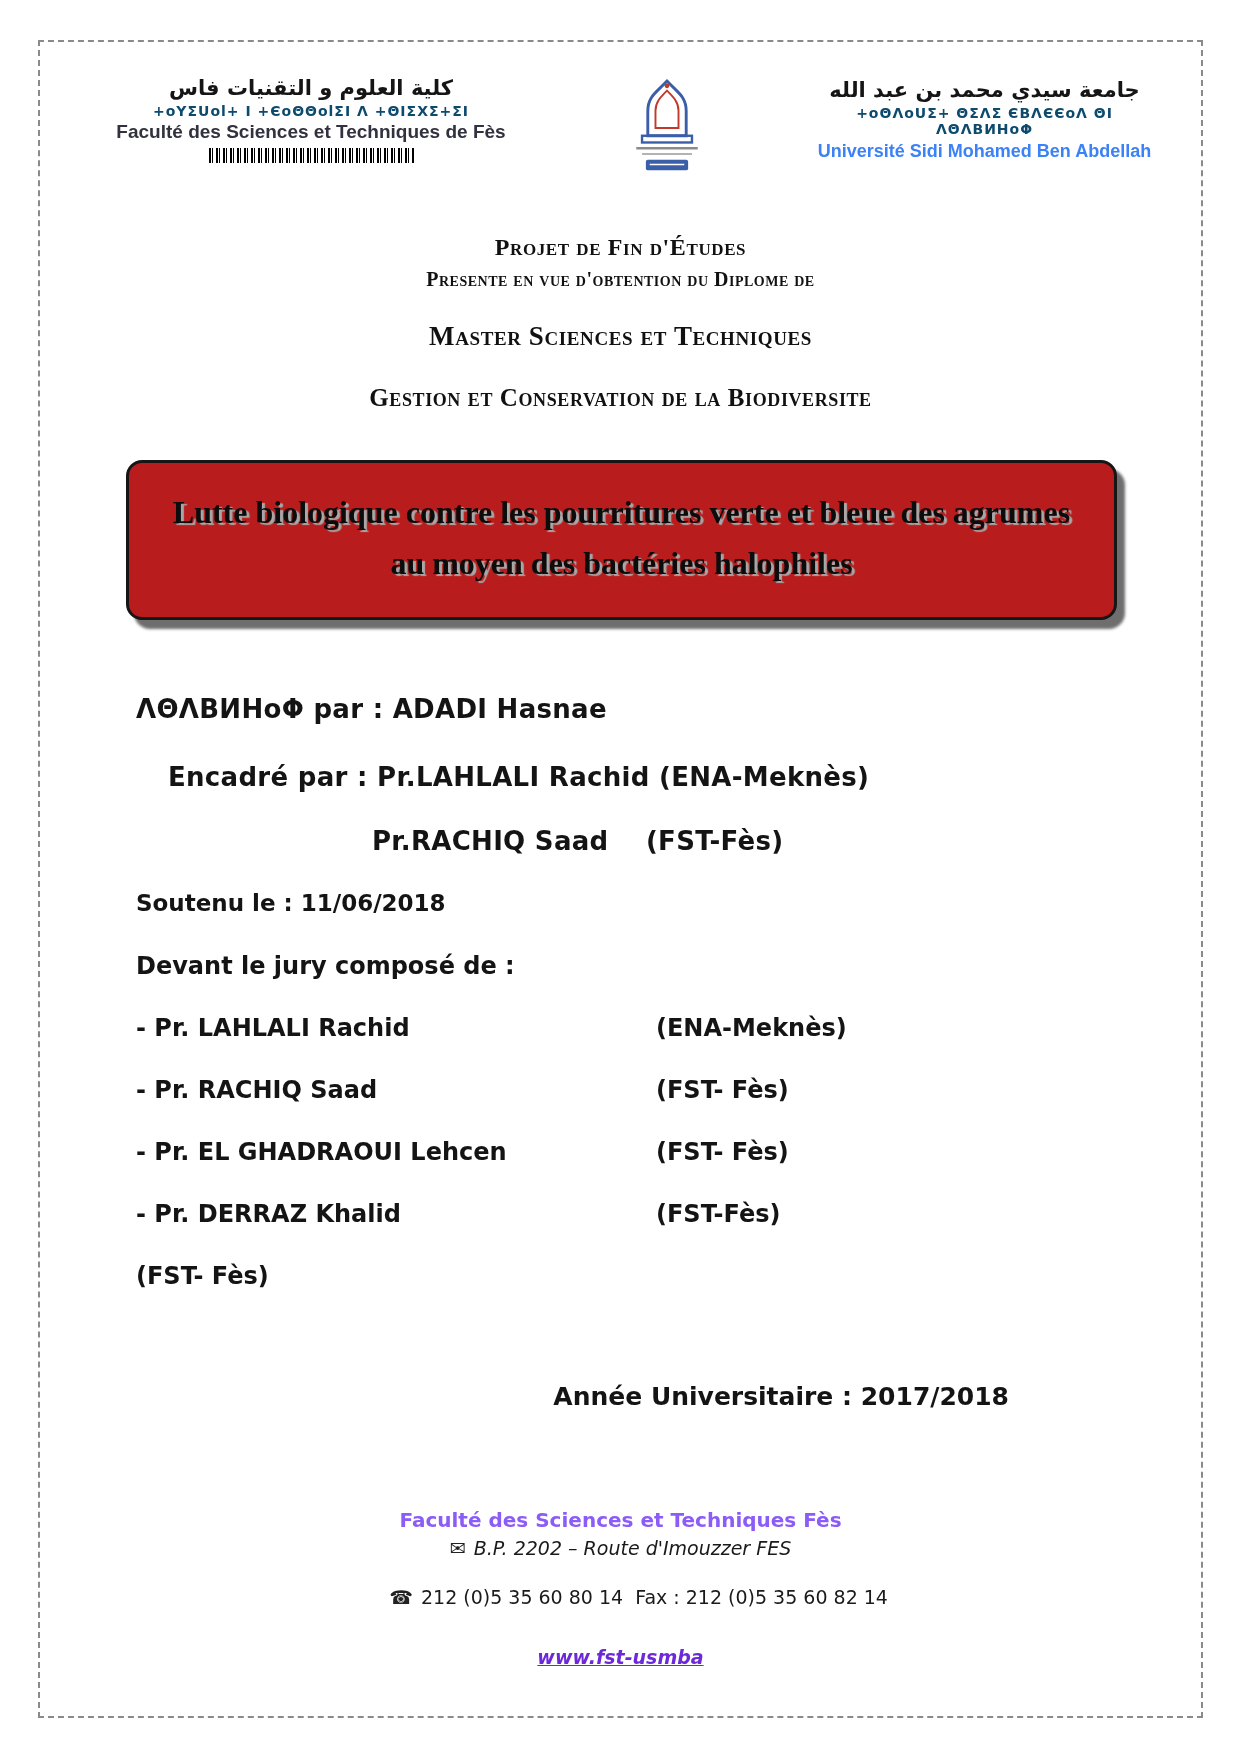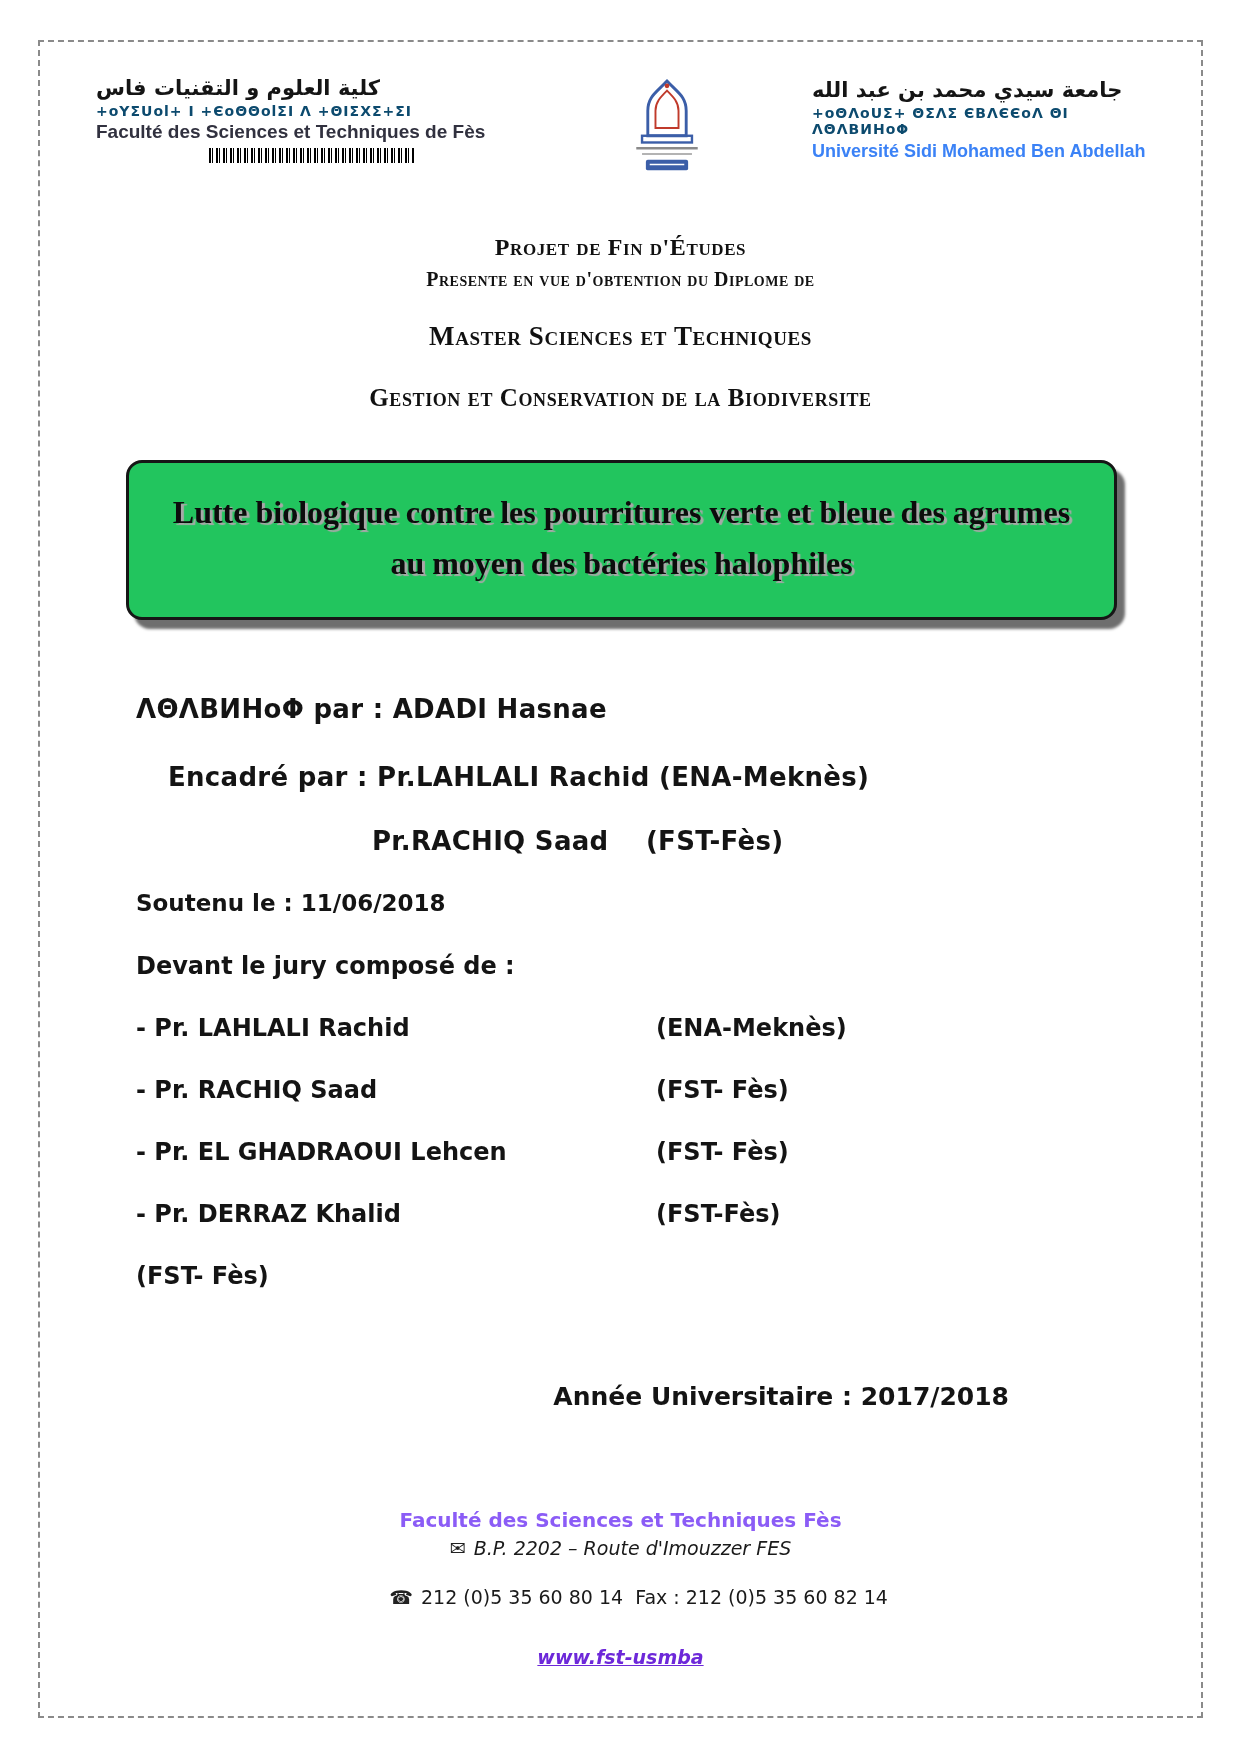--- a/index.html
+++ b/index.html
@@ -11,21 +11,21 @@
     position:relative;
   }
   .page {
     position:absolute; top:40px; left:38px; right:38px; bottom:36px;
     border:2px dashed #8a8a8a;
     padding:26px 26px 22px 26px;
     display:flex; flex-direction:column;
   }
   
   .header { display:flex; justify-content:space-between; align-items:flex-start; padding:8px 18px 0 30px; }
-  .hdr-col { text-align:left; }
+  .hdr-col { text-align:center; }
   .hdr-left { width:430px; }
   .hdr-right { width:345px; padding-top:2px; }
   .arabic { font-size:21px; font-weight:bold; color:#151515; direction:rtl; font-family:"DejaVu Sans", sans-serif; }
   .tifinagh { font-size:14px; font-weight:bold; color:#0c4a6e; letter-spacing:1px; margin-top:3px; font-family:"DejaVu Sans", sans-serif; }
   .fac-name { font-size:19px; font-weight:bold; color:#31313f; margin-top:2px; font-family:"Liberation Sans", sans-serif; }
   .univ-name { font-size:18px; font-weight:bold; color:#3b82f6; margin-top:4px; font-family:"Liberation Sans", sans-serif; }
   .barcode {
     width:205px; height:15px; margin:5px auto 0;
     background:repeating-linear-gradient(90deg,
       #000 0 2px, #fff 2px 3px, #000 3px 4px, #fff 4px 7px,
@@ -36,21 +36,21 @@
   .headings { text-align:center; margin-top:48px; }
   .h1 { font-size:24px; font-weight:bold; font-variant:small-caps; letter-spacing:0.6px; }
   .h2 { font-size:20px; font-weight:bold; font-variant:small-caps; letter-spacing:0.5px; margin-top:7px;font-family:Liberation Serif, serif; }
   .h3 { font-size:27px; font-weight:bold; font-variant:small-caps; letter-spacing:0.6px; margin-top:30px; }
   .h4 { font-size:25px; font-weight:bold; font-variant:small-caps; letter-spacing:0.6px; margin-top:32px; }
   
   .title-box {
     margin:48px 58px 0 60px;
     border:3px solid #161616;
     border-radius:16px;
-    background:#22c55e;
+    background:#b91c1c;
     box-shadow:8px 9px 3px 0 #6e6e6e;
     padding:24px 34px 28px;
   }
   .title-text {
     text-align:center;
     font-size:32px; font-weight:bold;
     line-height:1.6;
     color:#0c0c0c;
     text-shadow:3px 2px 1px #a8a8a8;
     font-family:"Liberation Serif", serif;

